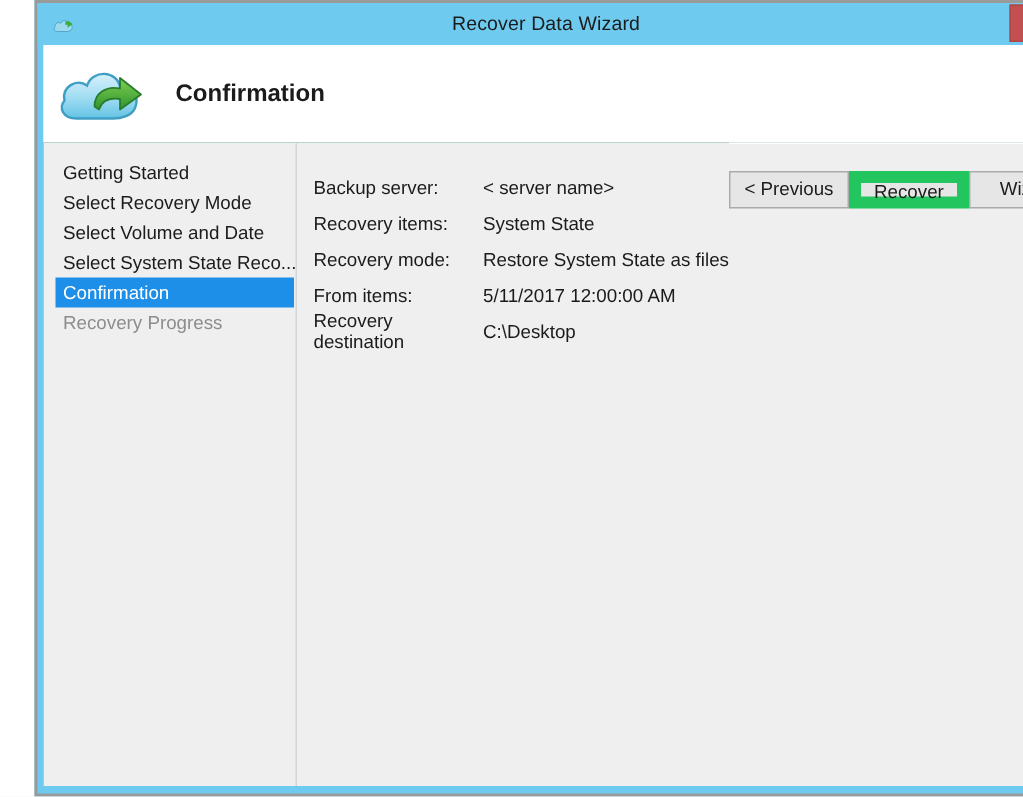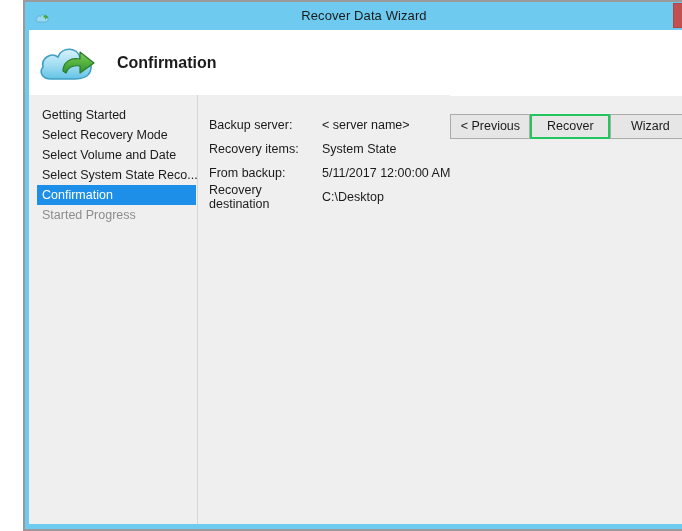--- a/index.html
+++ b/index.html
@@ -176,21 +176,21 @@
     cursor: pointer;
     line-height: 1;
   }
   .btn.disabled {
     color: #a8a8a8;
     background: #efefef;
     border-color: #d4d4d4;
     cursor: default;
   }
   .btn.focused {
-    border: 2px solid #22c55e;
+    border: 8px solid #22c55e;
     background: #e6e6e6;
   }
 </style>
 </head>
 <body>
 
 <div class="window">
 
   <div class="titlebar">
     <span class="titlebar-icon">
@@ -228,36 +228,40 @@
     </div>
 
     <div class="main">
 
       <div class="sidebar">
         <div class="nav-item">Getting Started</div>
         <div class="nav-item">Select Recovery Mode</div>
         <div class="nav-item">Select Volume and Date</div>
         <div class="nav-item">Select System State Reco...</div>
         <div class="nav-item active">Confirmation</div>
-        <div class="nav-item disabled">Started Progress</div>
+        <div class="nav-item disabled">Recovery Progress</div>
       </div>
 
       <div class="content">
 
         <div class="details">
           <div class="detail-row">
             <span class="detail-label">Backup server:</span>
             <span class="detail-value">&lt; server name&gt;</span>
           </div>
           <div class="detail-row">
             <span class="detail-label">Recovery items:</span>
             <span class="detail-value">System State</span>
           </div>
           <div class="detail-row">
-            <span class="detail-label">From backup:</span>
+            <span class="detail-label">Recovery mode:</span>
+            <span class="detail-value">Restore System State as files</span>
+          </div>
+          <div class="detail-row">
+            <span class="detail-label">From items:</span>
             <span class="detail-value">5/11/2017 12:00:00 AM</span>
           </div>
           <div class="detail-row">
             <span class="detail-label">Recovery destination</span>
             <span class="detail-value">C:\Desktop</span>
           </div>
         </div>
 
         <div class="footer">
           <button class="btn">&lt; Previous</button>

